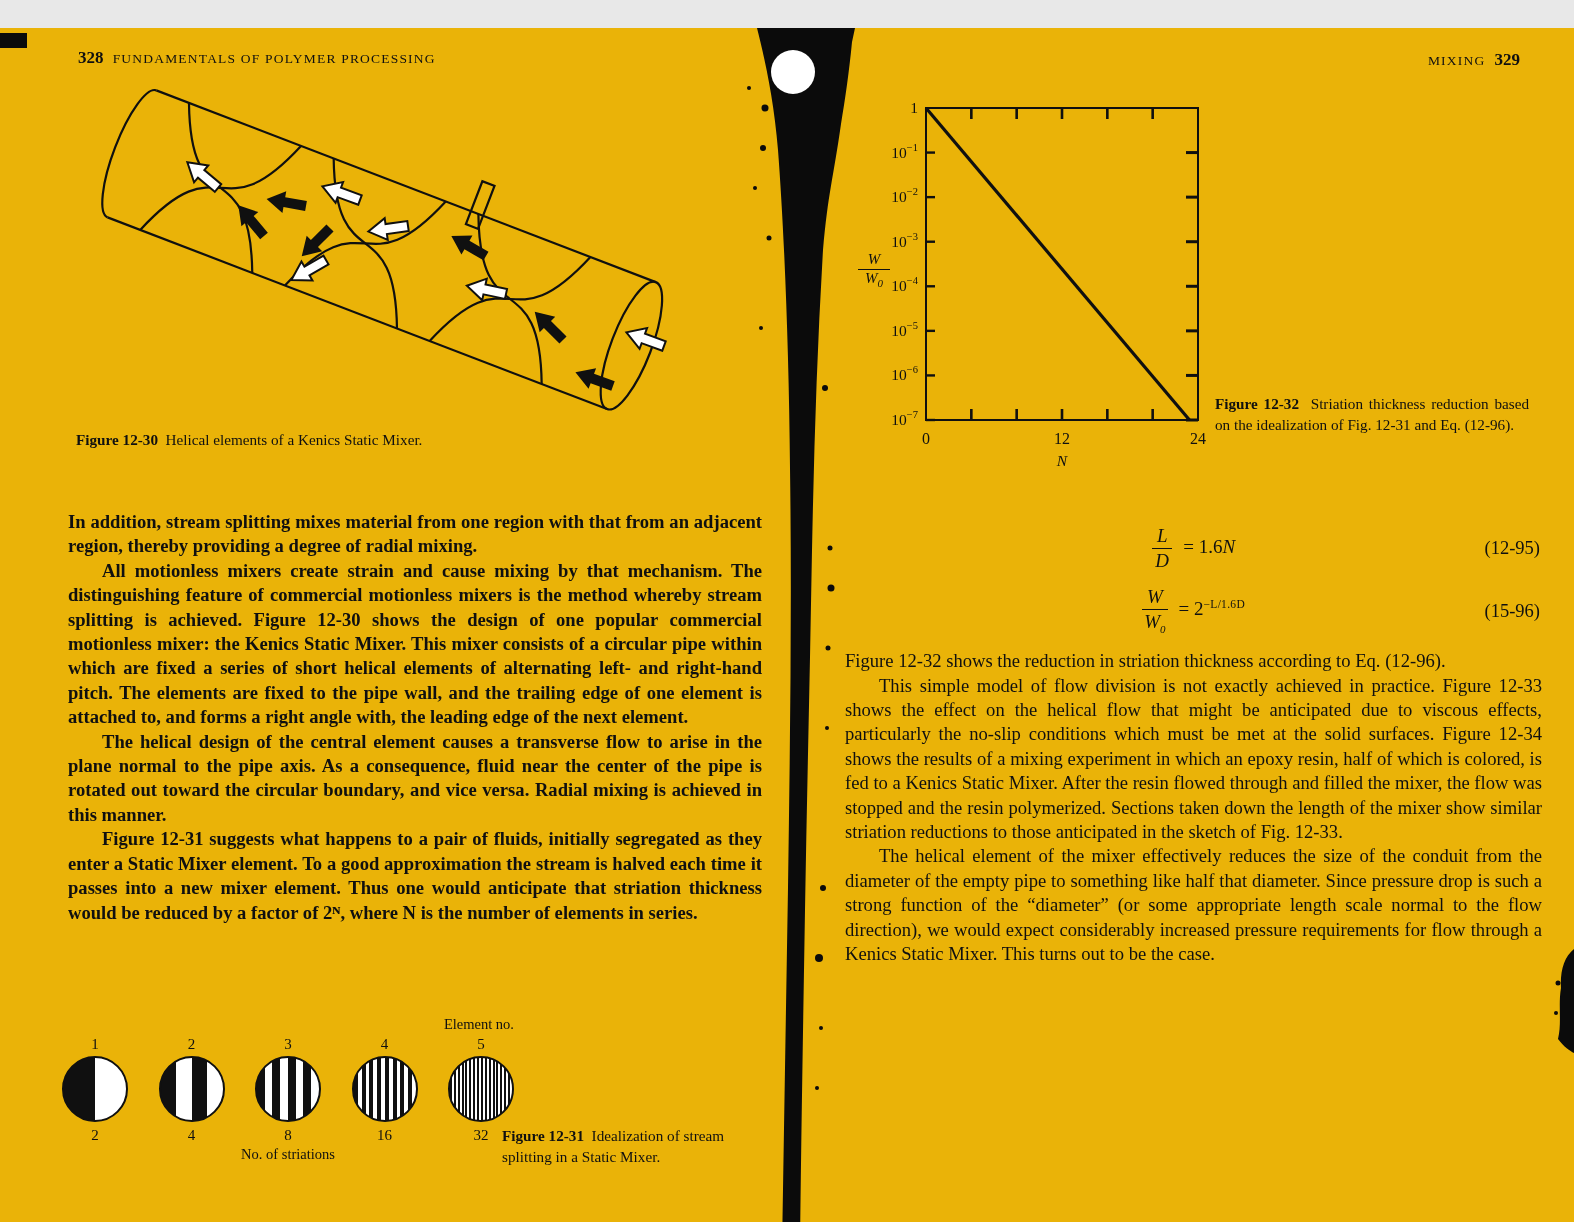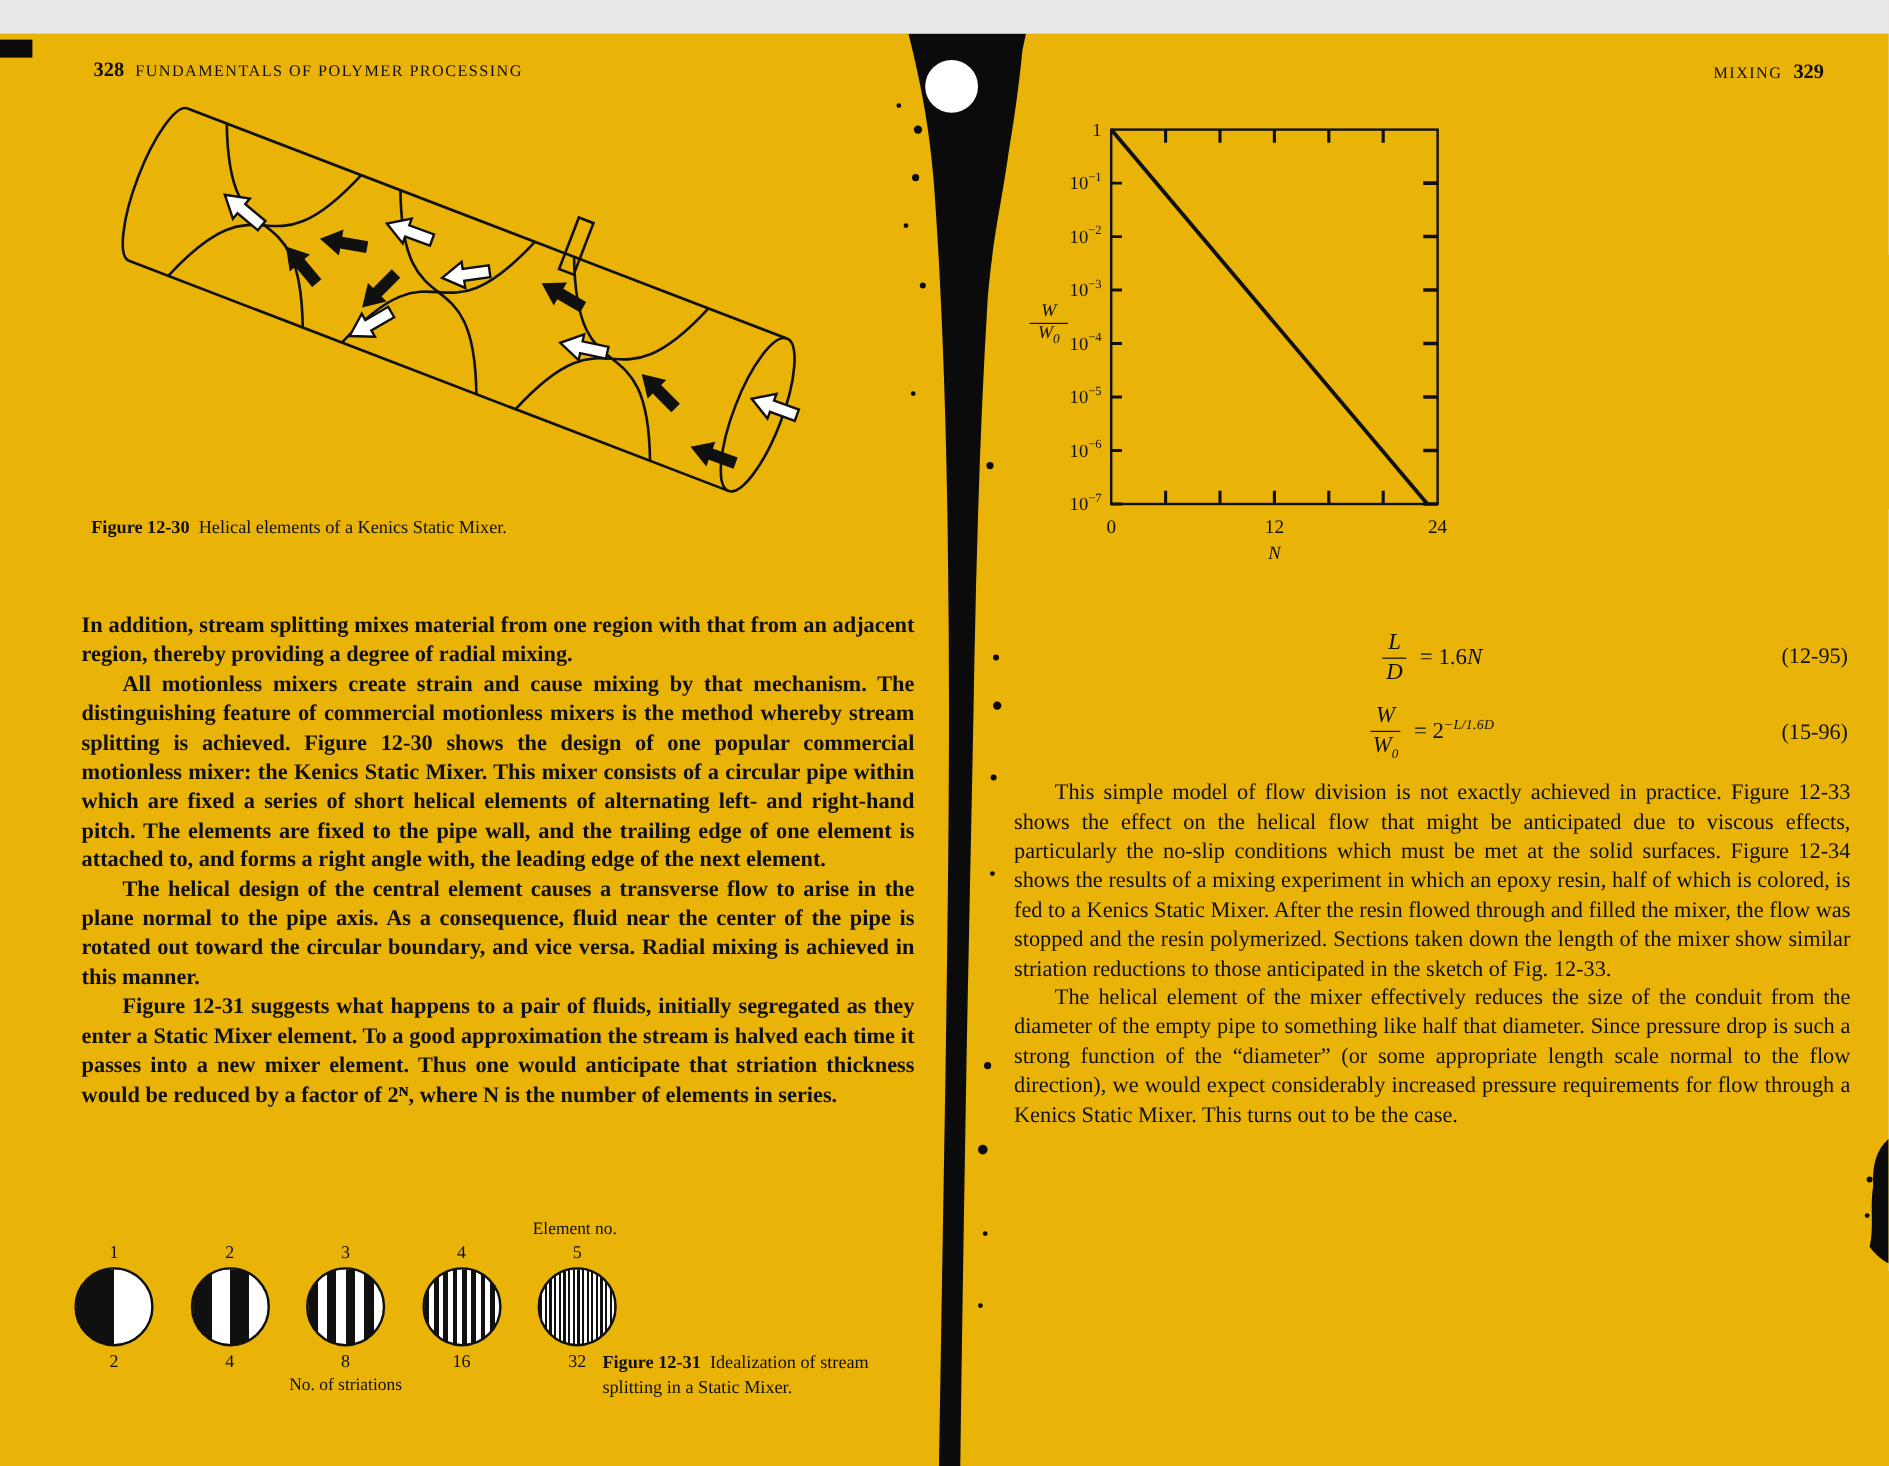--- a/index.html
+++ b/index.html
@@ -18,21 +18,21 @@
   .caption b{font-weight:bold;}
   .just{text-align:justify;}
   .ital{font-style:italic;}
   
   .eq-row{position:relative;text-align:center;margin:16px 0 14px 0;font-size:19px;}
   .eq-num{position:absolute;right:2px;top:50%;transform:translateY(-50%);font-size:18.5px;}
   .frac{display:inline-block;vertical-align:middle;text-align:center;line-height:1.05;}
   .frac .fnum{display:block;border-bottom:1.6px solid #101010;padding:0 5px 2px 5px;}
   .frac .fden{display:block;padding-top:2px;}
   sub.zero{font-size:11px;}
-  sup.expo{font-size:11.5px;font-style:italic;letter-spacing:.3px;text-align:center;}
+  sup.expo{font-size:11.5px;letter-spacing:.3px;text-align:center;}
   .eq-rhs{margin-left:6px;}
   
   #fig31-row{display:flex;justify-content:space-between;width:452px;}
   .f31-item{display:flex;flex-direction:column;align-items:center;width:66px;}
   .f31-num{font-size:15px;line-height:18px;}
   .f31-circle{width:62px;height:62px;border:2px solid #101010;border-radius:50%;margin:3px 0 4px 0;}
   .f31-axis-label{font-size:14.5px;}
   
   .yfrac{font-size:15px;font-style:italic;text-align:center;line-height:1.05;}
   .yfrac .fnum{border-bottom:1.4px solid #101010;display:block;padding:0 4px 1px 4px;}
@@ -215,20 +215,24 @@
       <text x="342" y="358" text-anchor="middle" font-size="16px" font-family="&quot;Liberation Serif&quot;,&quot;DejaVu Serif&quot;,serif" fill="#101010">24</text>
       <text x="206" y="380" text-anchor="middle" font-size="15.5px" font-style="italic" font-family="&quot;Liberation Serif&quot;,&quot;DejaVu Serif&quot;,serif" fill="#101010">N</text>
       <polyline points="70.0,22.0 333.5,334.0" fill="none" stroke="#101010" stroke-width="3.2"></polyline>
     </svg>
 
   <div class="abs yfrac" style="left:858px;top:224px;width:32px;">
     <span class="fnum">W</span>
     <span class="fden">W<sub class="zero">0</sub></span>
   </div>
 
+  <div class="abs caption just" style="left:1215px;top:366px;width:314px;">
+    <b>Figure 12-32</b>&nbsp;
+    <span>Striation thickness reduction based on the idealization of Fig. 12-31 and Eq. (12-96).</span>
+  </div>
 
   <div class="abs bodycol" style="left:845px;top:482px;width:697px;">
 
     <div class="eq-row">
       <span class="frac">
         <span class="fnum ital">L</span>
         <span class="fden ital">D</span>
       </span>
       <span class="eq-rhs"><span>= 1.6</span><span class="ital">N</span></span>
       <span class="eq-num">(12-95)</span>
@@ -238,18 +242,19 @@
     <div class="eq-row">
       <span class="frac">
         <span class="fnum ital">W</span>
         <span class="fden ital"><span>W</span><sub class="zero">0</sub></span>
       </span>
       <span class="eq-rhs"><span>= 2</span><sup class="expo">−L/1.6D</sup></span>
       <span class="eq-num">(15-96)</span>
     </div>
 
     <div id="right-paras">
+        <p>Figure 12-32 shows the reduction in striation thickness according to Eq. (12-96).</p>
         <p class="ind">This simple model of flow division is not exactly achieved in practice. Figure 12-33 shows the effect on the helical flow that might be anticipated due to viscous effects, particularly the no-slip conditions which must be met at the solid surfaces. Figure 12-34 shows the results of a mixing experiment in which an epoxy resin, half of which is colored, is fed to a Kenics Static Mixer. After the resin flowed through and filled the mixer, the flow was stopped and the resin polymerized. Sections taken down the length of the mixer show similar striation reductions to those anticipated in the sketch of Fig. 12-33.</p>
         <p class="ind">The helical element of the mixer effectively reduces the size of the conduit from the diameter of the empty pipe to something like half that diameter. Since pressure drop is such a strong function of the “diameter” (or some appropriate length scale normal to the flow direction), we would expect considerably increased pressure requirements for flow through a Kenics Static Mixer. This turns out to be the case.</p>
       </div>
   </div>
 
 </div>
 
 </body></html>

